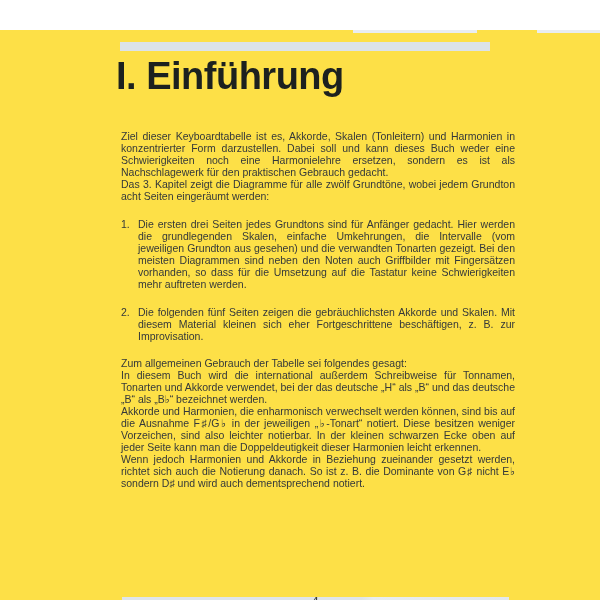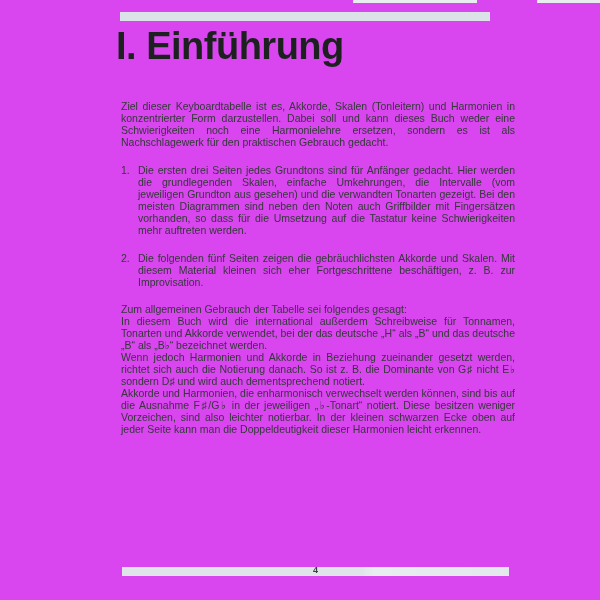--- a/index.html
+++ b/index.html
@@ -3,21 +3,21 @@
 <meta charset="utf-8">
 <style>
   html, body { margin: 0; padding: 0; }
   body {
     width: 600px; height: 600px;
     background: #ffffff;
     font-family: "Liberation Sans", sans-serif;
     position: relative;
     overflow: hidden;
   }
-  .stage { position: absolute; inset: 0; background: #d946ef; }
+  .stage { position: absolute; inset: 0; background: #fde047; margin-top: 30px; }
 
   
   .scan-artifact { position: absolute; background: #e9edf0; }
   .a1 { left: 353px; top: 0; width: 124px; height: 3px; }
   .a2 { left: 537px; top: 0; width: 63px; height: 3px; }
 
   .topbar {
     position: absolute;
     left: 120px; top: 12px;
     width: 370px; height: 9px;
@@ -82,34 +82,35 @@
 
   <div class="scan-artifact a1"></div>
   <div class="scan-artifact a2"></div>
 
   <div class="topbar"></div>
 
   <h1 class="title">I. Einführung</h1>
 
   <div class="bodytext">
     <p>Ziel dieser Keyboardtabelle ist es, Akkorde, Skalen (Tonleitern) und Harmonien in konzentrierter Form darzustellen. Dabei soll und kann dieses Buch weder eine Schwierigkeiten noch eine Harmonielehre ersetzen, sondern es ist als Nachschlagewerk für den praktischen Gebrauch gedacht.</p>
+    <p>Das 3. Kapitel zeigt die Diagramme für alle zwölf Grundtöne, wobei jedem Grundton acht Seiten eingeräumt werden:</p>
 
     <div class="list-item">
       <span class="num">1.</span>
       <div class="txt">Die ersten drei Seiten jedes Grundtons sind für Anfänger gedacht. Hier werden die grundlegenden Skalen, einfache Umkehrungen, die Intervalle (vom jeweiligen Grundton aus gesehen) und die verwandten Tonarten gezeigt. Bei den meisten Diagrammen sind neben den Noten auch Griffbilder mit Fingersätzen vorhanden, so dass für die Umsetzung auf die Tastatur keine Schwierigkeiten mehr auftreten werden.</div>
     </div>
 
     <div class="list-item">
       <span class="num">2.</span>
       <div class="txt">Die folgenden fünf Seiten zeigen die gebräuchlichsten Akkorde und Skalen. Mit diesem Material kleinen sich eher Fortgeschrittene beschäftigen, z. B. zur Improvisation.</div>
     </div>
 
     <p class="usage-lead">Zum allgemeinen Gebrauch der Tabelle sei folgendes gesagt:</p>
     <p>In diesem Buch wird die international außerdem Schreibweise für Tonnamen, Tonarten und Akkorde verwendet, bei der das deutsche „H“ als „B“ und das deutsche „B“ als „B♭“ bezeichnet werden.</p>
+    <p>Akkorde und Harmonien, die enharmonisch verwechselt werden können, sind bis auf die Ausnahme F♯/G♭ in der jeweiligen „♭-Tonart“ notiert. Diese besitzen weniger Vorzeichen, sind also leichter notierbar. In der kleinen schwarzen Ecke oben auf jeder Seite kann man die Doppeldeutigkeit dieser Harmonien leicht erkennen.</p>
     <p>Wenn jedoch Harmonien und Akkorde in Beziehung zueinander gesetzt werden, richtet sich auch die Notierung danach. So ist z. B. die Dominante von G♯ nicht E♭ sondern D♯ und wird auch dementsprechend notiert.</p>
-    <p>Akkorde und Harmonien, die enharmonisch verwechselt werden können, sind bis auf die Ausnahme F♯/G♭ in der jeweiligen „♭-Tonart“ notiert. Diese besitzen weniger Vorzeichen, sind also leichter notierbar. In der kleinen schwarzen Ecke oben auf jeder Seite kann man die Doppeldeutigkeit dieser Harmonien leicht erkennen.</p>
   </div>
 
   <div class="footerbar">
     <span class="pagenum">4</span>
   </div>
 
 </div>
 
 </body></html>

